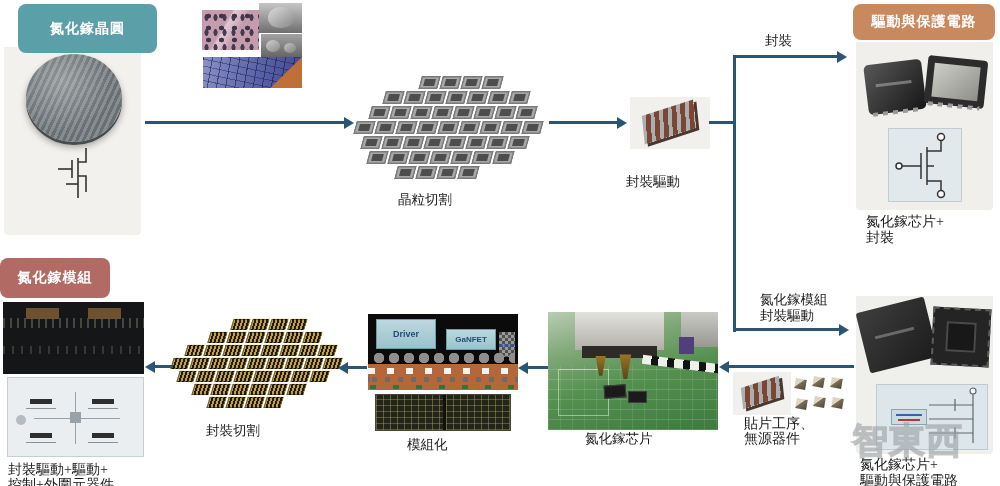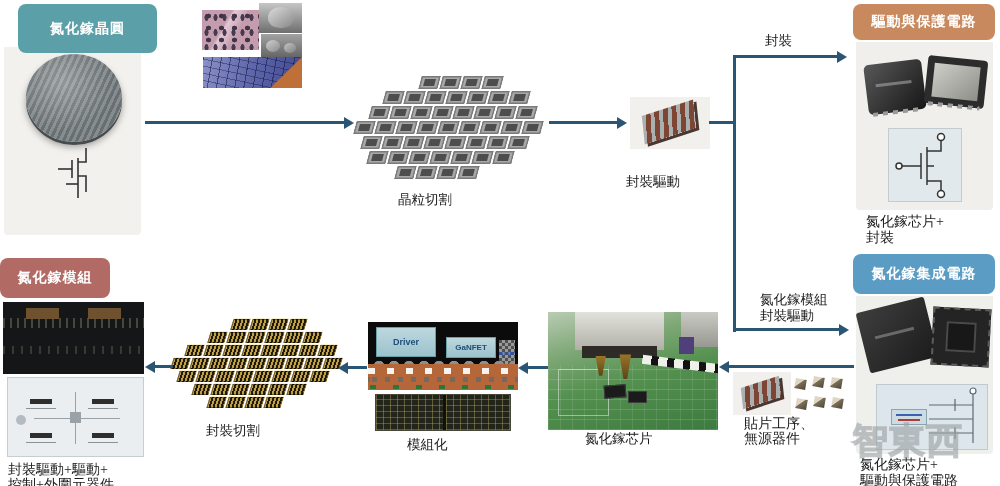--- a/index.html
+++ b/index.html
@@ -115,21 +115,21 @@
   #smtchipB{left:47%;top:67%;width:11%;height:10%;}
   .smt-tape{position:absolute;left:55%;top:41%;width:50%;height:8%;transform:rotate(7deg);
     background:repeating-linear-gradient(90deg,#f0f0ea 0 9px,#131313 9px 16px);}
   .smt-rm{position:absolute;right:0;top:0;width:22%;height:30%;
     background:linear-gradient(#cacac4,#989892);}
   .smt-purple{position:absolute;right:14%;top:21%;width:9%;height:15%;background:#4f3f7a;}
   #smt-caption{left:585px;top:431px;width:96px;}
 
   
   #mod-img{position:absolute;left:368px;top:314px;width:150px;height:119px;background:#fff;z-index:2;}
-  .mod-black{position:absolute;left:0;top:8px;width:150px;height:50px;background:#0b0b0b;}
+  .mod-black{position:absolute;left:0;top:0;width:150px;height:50px;background:#0b0b0b;}
   .mod-blk{position:absolute;display:flex;align-items:center;justify-content:center;
     background:linear-gradient(#bcd8de,#9cc2cc);border:1px solid #6aa0aa;
     font-family:"Liberation Sans",sans-serif;font-weight:bold;color:#1f4e79;}
   #blk-driver{left:8px;top:5px;width:60px;height:30px;font-size:9px;}
   #blk-ganfet{left:78px;top:15px;width:50px;height:21px;font-size:8px;}
   #blk-passive{left:131px;top:18px;width:16px;height:25px;border:none;color:#2a52be;
     background:repeating-conic-gradient(#9a9a9a 0 25%,#50504e 0 50%) 0 0/6px 6px;
     font-size:6px;overflow:hidden;}
   .mod-bumps{position:absolute;left:5px;top:38px;width:142px;height:12px;
     background-image:radial-gradient(circle at 6px 6px,#8e8e8e 5px,transparent 5.5px);
@@ -346,23 +346,20 @@
         <circle cx="52" cy="65" r="3.5" fill="#fff"></circle>
         <path d="M38 37 H45"></path>
       </g>
     </svg>
   </div>
   <div class="caption" id="discrete-caption">
     <div>氮化鎵芯片+</div>
     <div>封裝</div>
   </div>
 
-  <div class="card-header" id="ic-header">
-    <span>氮化鎵集成電路</span>
-  </div>
   <div class="card-body" id="ic-body"></div>
   <div class="qfn1"></div>
   <div class="qfn2"></div>
   <div class="ic-circ">
     <svg width="110" height="64" viewBox="0 0 110 64" style="position:absolute;left:0;top:0">
       <g fill="none" stroke="#5a6a74" stroke-width="1.2">
         <path d="M96 8 V58"></path>
         <circle cx="96" cy="6" r="3" fill="#fff"></circle>
         <path d="M52 20 H96"></path>
         <path d="M52 34 H96"></path>

